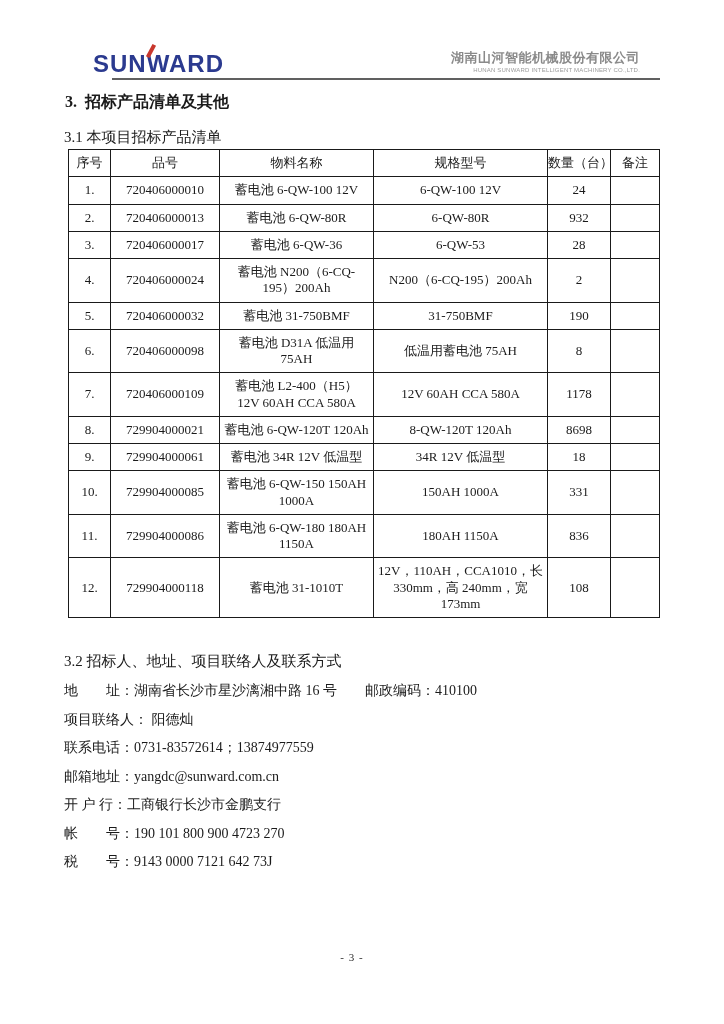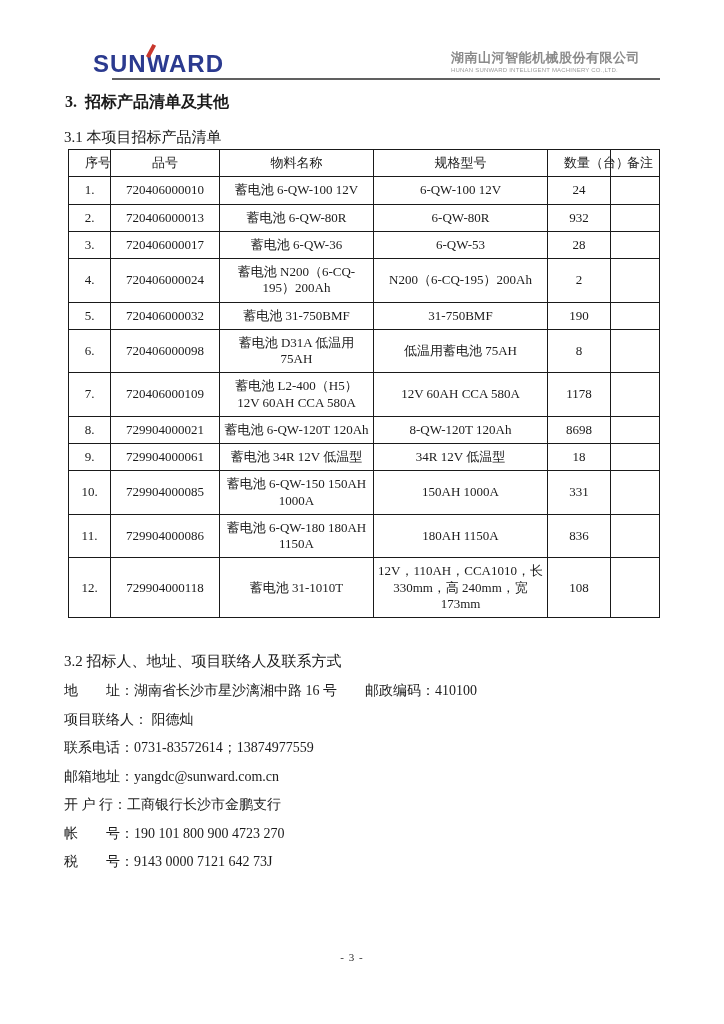--- a/index.html
+++ b/index.html
@@ -23,21 +23,21 @@
     color: #2b3a8f;
   }
   .logo-accent {
     position: absolute; left: 56px; top: -6px;
     width: 4px; height: 14px;
     background: #c8372d;
     transform: rotate(28deg);
   }
   .company-block {
     position: absolute; right: 64px; top: 50px;
-    text-align: left;
+    text-align: right;
   }
   .company-cn {
     font-family: "Liberation Sans", "DejaVu Sans", sans-serif;
     font-size: 13px; font-weight: bold; letter-spacing: 0.5px;
     color: #8a8a8a; line-height: 15px;
   }
   .company-en {
     font-family: "Liberation Sans", "DejaVu Sans", sans-serif;
     font-size: 6px; letter-spacing: 0.2px;
     color: #9a9a9a; line-height: 8px; margin-top: 1px;
@@ -75,21 +75,21 @@
     border: 1px solid #1a1a1a;
     text-align: center;
     vertical-align: middle;
     padding: 5px 4px;
     line-height: 1.25;
     word-break: break-word;
   }
   table.products th {
     font-weight: normal;
     white-space: nowrap;
-    padding: 5px 16px;
+    padding: 5px 0;
   }
   td.c-no { text-align: left; padding-left: 8px; }
   td.c-name, td.c-spec { padding: 5px 6px; }
   
   .contact { position: absolute; left: 64px; top: 682px; }
   .contact-line {
     font-size: 14px; line-height: 17px;
     margin-bottom: 11.5px;
     white-space: pre-wrap;
   }

